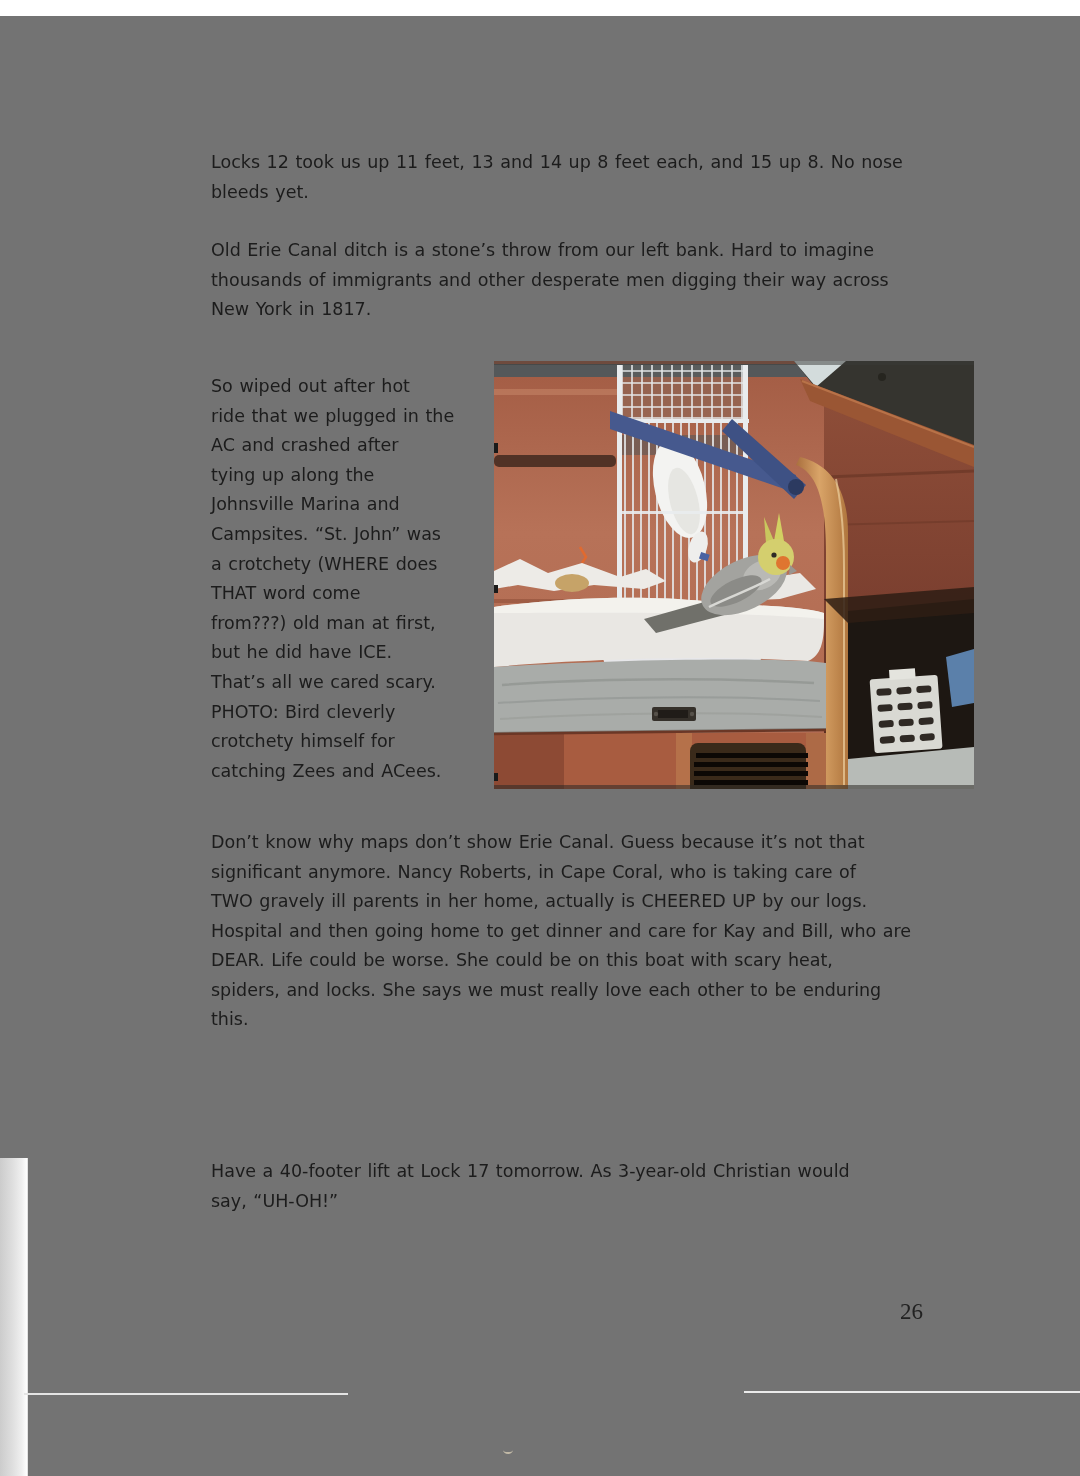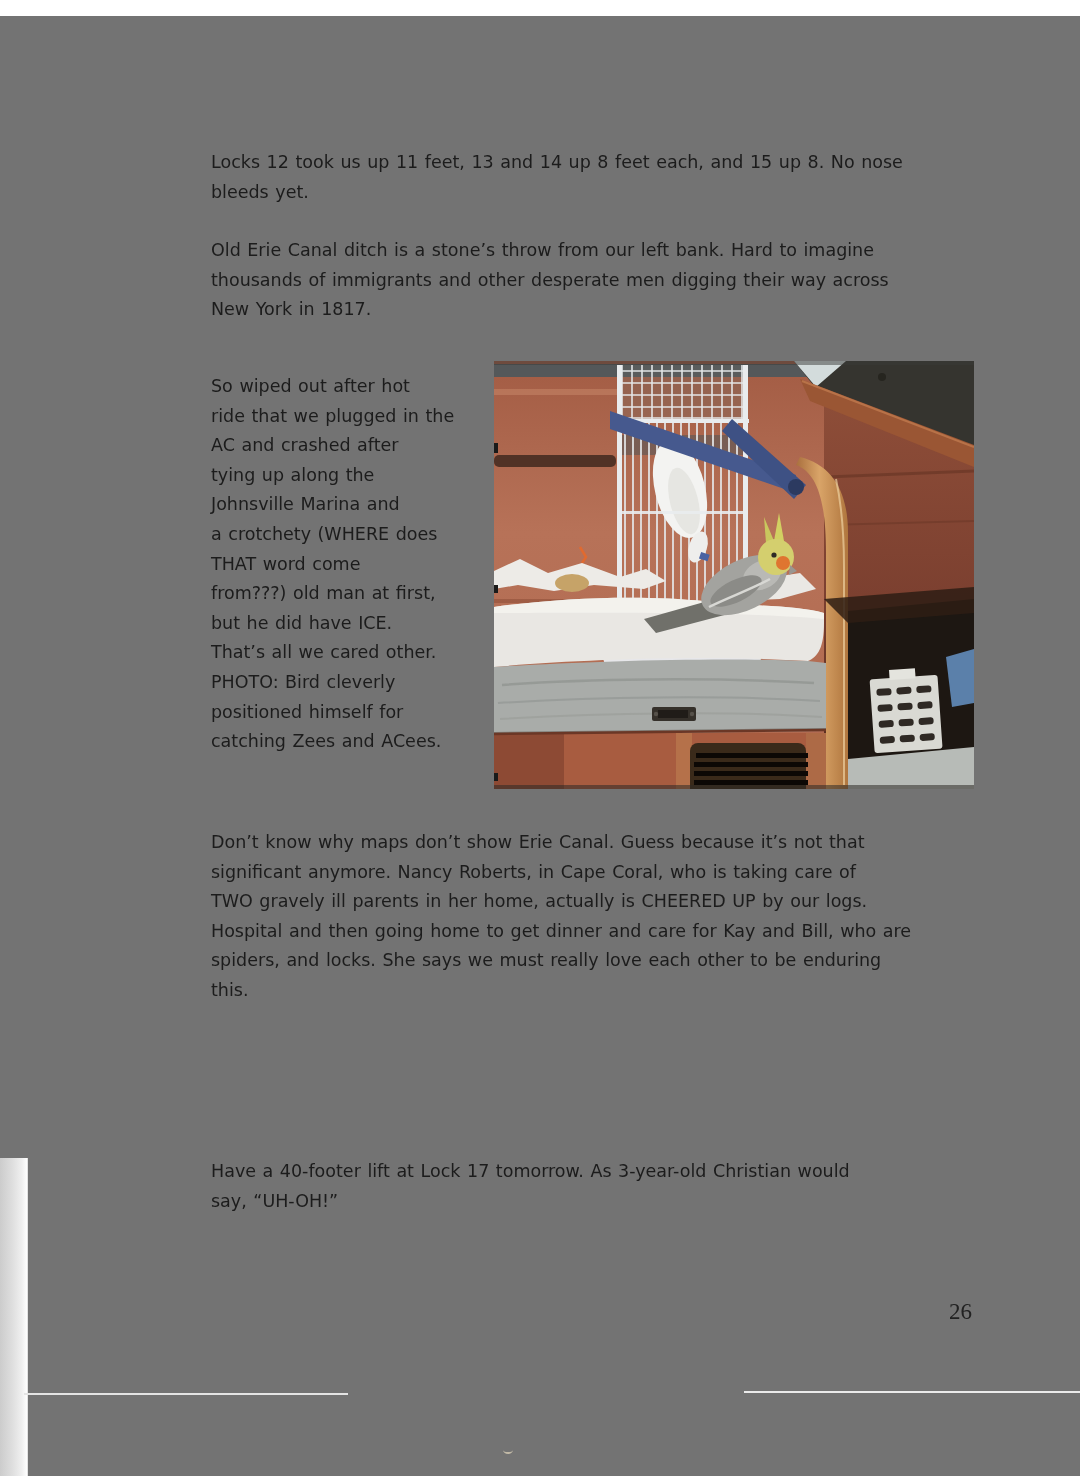--- a/index.html
+++ b/index.html
@@ -8,21 +8,21 @@
     background:#737373; overflow:hidden;
     font-family:"DejaVu Sans", sans-serif; color:#1c1c1c;
   }
   .para { position:absolute; font-size:17.5px; line-height:29.5px; word-spacing:1px; }
   .para .line { white-space:pre; min-height:29.5px; }
   .para .line i { font-style:italic; }
   #p3 { line-height:29.6px; }
   .photo-wrap { position:absolute; left:494px; top:345px; width:480px; height:428px; }
   .photo-wrap svg { display:block; width:100%; height:100%; }
   .page-number {
-    position:absolute; left:949px; top:1283px;
+    position:absolute; left:900px; top:1283px;
     font-family:"Liberation Serif", serif; font-size:23px; color:#222222;
   }
   
   .scan-bar {
     position:absolute; left:0; top:1142px; width:27px; height:320px;
     background:linear-gradient(to right,#cccccc 0%,#dedede 45%,#efefef 80%,#ffffff 100%);
     border-right:1px solid #e2e2e2;
   }
   .scan-line-a { position:absolute; left:24px; top:1377px; width:324px; height:2px; background:#e4e4e4; }
   .scan-line-b { position:absolute; left:744px; top:1375px; width:336px; height:2px; background:#eaeaea; }
@@ -44,27 +44,28 @@
       <div class="line">thousands of immigrants and other desperate men digging their way across</div>
       <div class="line">New York in 1817.</div>
     </div>
 
   <div id="p3" class="para" style="left:211px; top:356px; width:285px;">
       <div class="line">So wiped out after hot</div>
       <div class="line">ride that we plugged in the</div>
       <div class="line">AC and crashed after</div>
       <div class="line">tying up along the</div>
       <div class="line">Johnsville Marina and</div>
+      <div class="line">Campsites. “St. John” was</div>
       <div class="line">a crotchety (WHERE does</div>
       <div class="line">THAT word come</div>
       <div class="line">from???) old man at first,</div>
       <div class="line">but he did have ICE.</div>
-      <div class="line">That’s all we cared other.</div>
+      <div class="line">That’s all we cared scary.</div>
       <div class="line">PHOTO: Bird cleverly</div>
-      <div class="line">positioned himself for</div>
+      <div class="line">crotchety himself for</div>
       <div class="line">catching Zees and ACees.</div>
     </div>
 
   <div class="photo-wrap">
     <svg viewBox="0 0 480 428" preserveAspectRatio="none" role="img">
       <defs>
         <linearGradient id="gWoodL" x1="0" y1="0" x2="0" y2="1">
           <stop offset="0" stop-color="#a35c44"></stop>
           <stop offset="0.4" stop-color="#b77258"></stop>
           <stop offset="1" stop-color="#b0684e"></stop>
@@ -243,20 +244,21 @@
       <rect x="0" y="424" width="480" height="4" fill="#2e2a26" opacity="0.55"></rect>
       <rect x="0" y="0" width="480" height="4" fill="#3a3a38" opacity="0.5"></rect>
     </svg>
   </div>
 
   <div id="p4" class="para" style="left:211px; top:812px;">
       <div class="line">Don’t know why maps don’t show Erie Canal. Guess because it’s not that</div>
       <div class="line">significant anymore. Nancy Roberts, in Cape Coral, who is taking care of</div>
       <div class="line">TWO gravely ill parents in her home, actually is CHEERED UP by our logs.</div>
       <div class="line">Hospital and then going home to get dinner and care for Kay and Bill, who are</div>
+      <div class="line">DEAR. Life could be worse. She could be on this boat with scary heat,</div>
       <div class="line">spiders, and locks. She says we must really love each other to be enduring</div>
       <div class="line">this.</div>
     </div>
 
   <div id="p5" class="para" style="left:211px; top:1141px;">
       <div class="line">Have a 40-footer lift at Lock 17 tomorrow. As 3-year-old Christian would</div>
       <div class="line">say, “UH-OH!”</div>
     </div>
 
   <div class="page-number">26</div>

